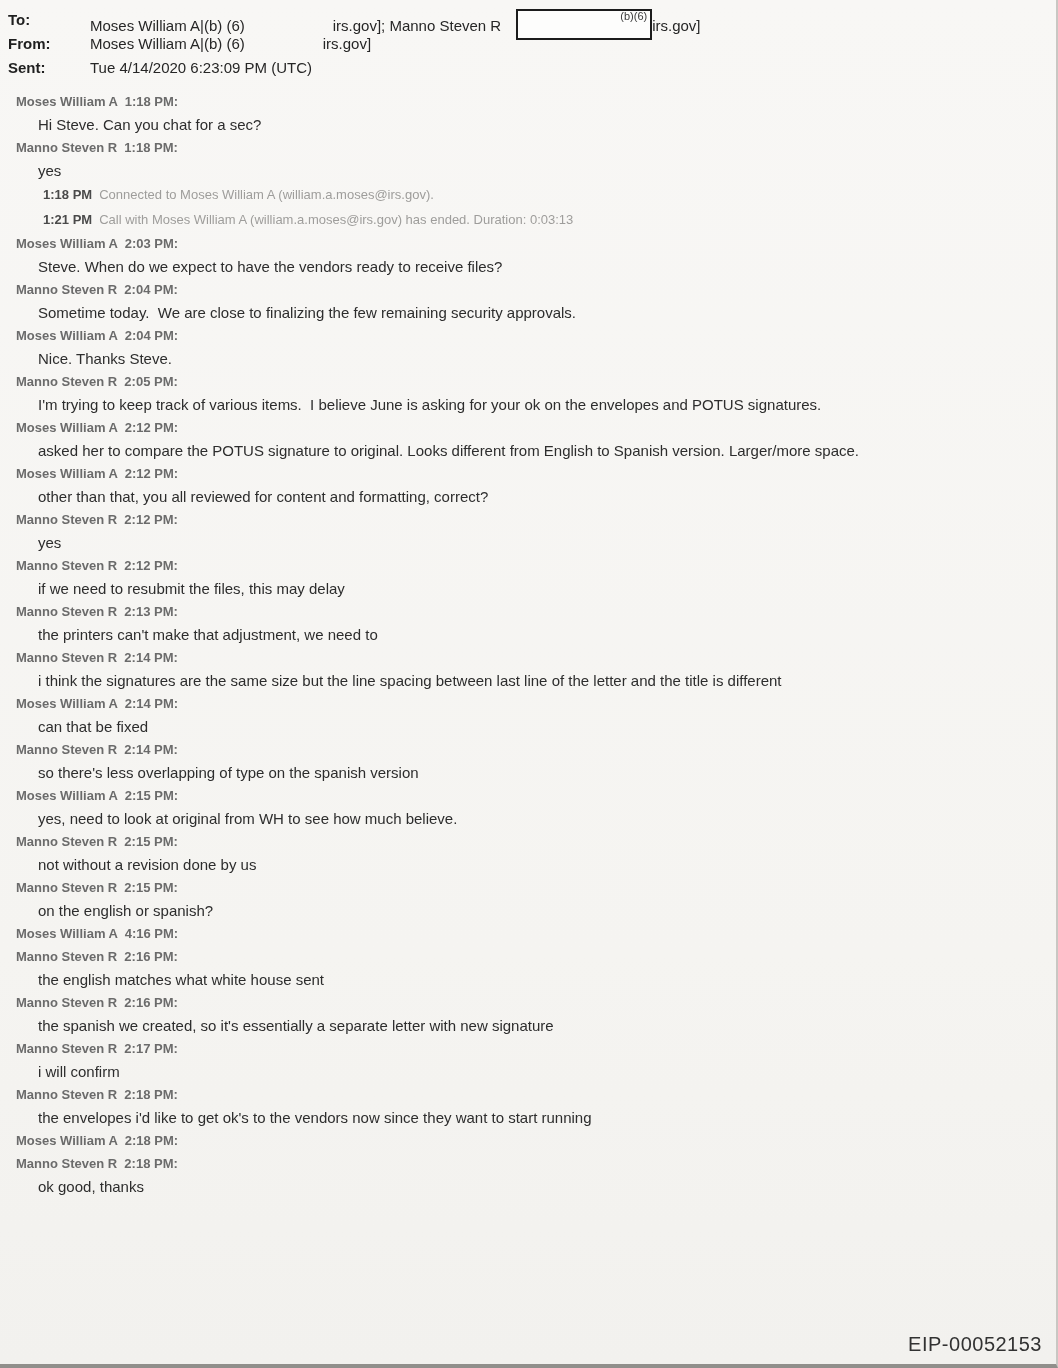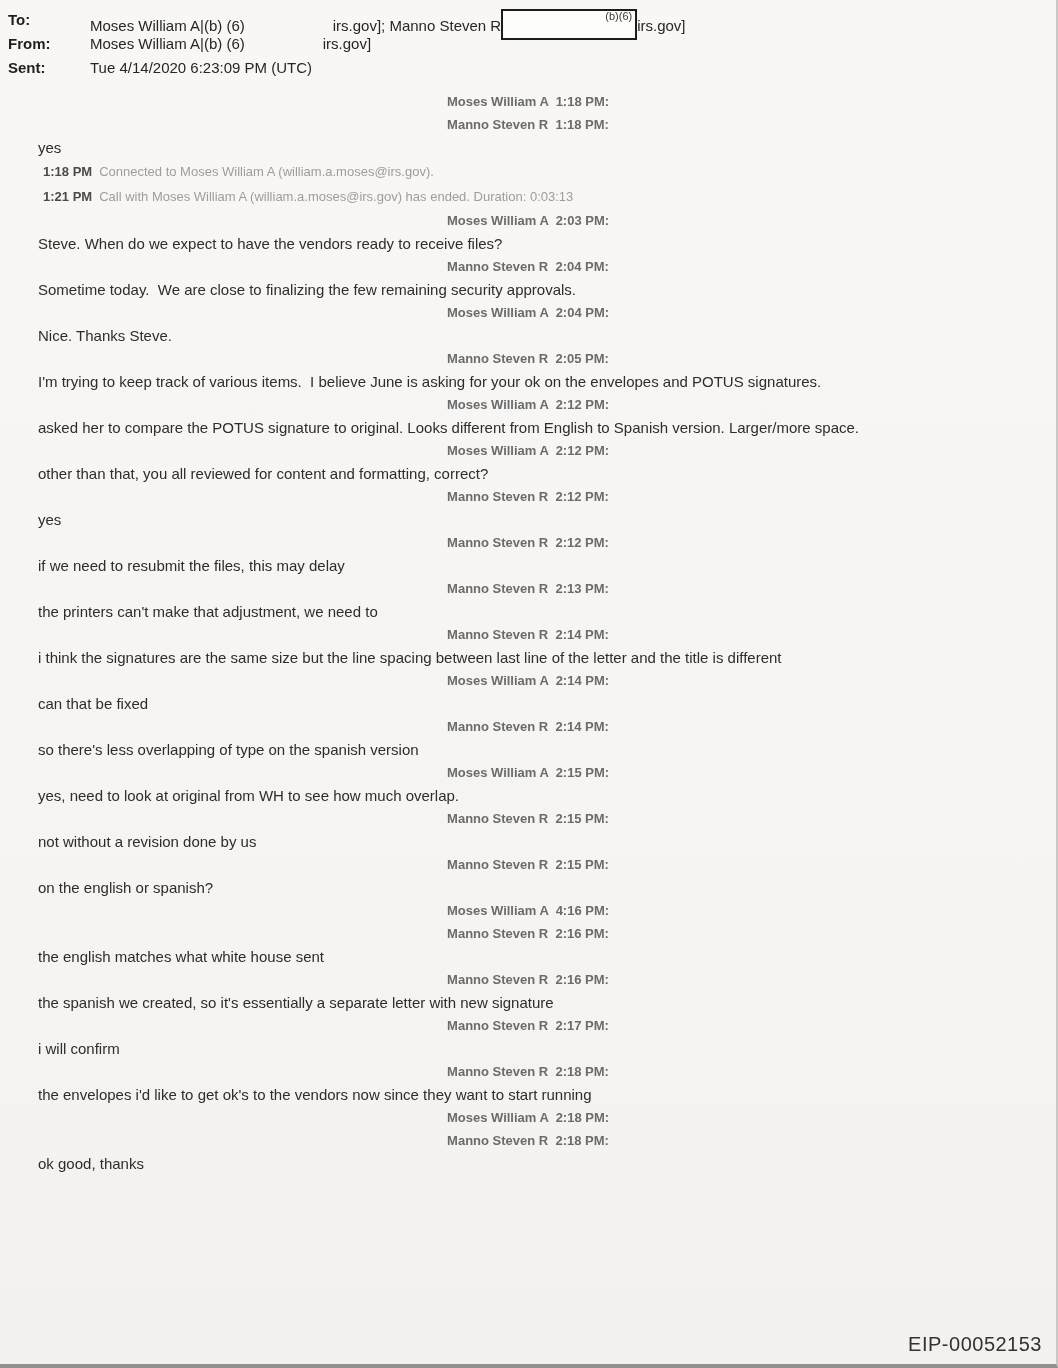--- a/index.html
+++ b/index.html
@@ -24,34 +24,33 @@
   .hval { white-space: nowrap; }
   .gap-to { display: inline-block; width: 88px; }
   .gap-from { display: inline-block; width: 78px; }
   .redaction-box {
     display: inline-block;
     width: 136px; height: 31px;
     border: 2px solid #1c1c1c;
     background: #fdfdfc;
     vertical-align: -9px;
     position: relative;
-    margin-left: 0;
+    margin-left: 15px;
   }
   .red-label {
     position: absolute; top: -1px; right: 3px;
     font-size: 11px; line-height: 13px; color: #3a3a3a;
   }
   
   .chat { padding-top: 9px; }
   .msg .mh {
     height: 23px; line-height: 23px;
-    padding-left: 0;
+    padding-left: 16px;
     font-size: 13px; font-weight: bold; color: #6b6b6b;
     white-space: pre;
-    text-align: center;
   }
   .msg .mt {
     height: 23px; line-height: 23px;
     padding-left: 38px;
     font-size: 15px; color: #2d2d2d;
     white-space: pre;
   }
   .sys {
     height: 25px; line-height: 25px;
     padding-left: 43px;
@@ -79,20 +78,21 @@
     </div>
     <div class="hrow">
       <span class="hlabel">Sent:</span>
       <span class="hval">Tue 4/14/2020 6:23:09 PM (UTC)</span>
     </div>
   </div>
 
   <main class="chat" id="chat">
       <div class="msg">
         <div class="mh">Moses William A  1:18 PM:</div>
+        <div class="mt">Hi Steve. Can you chat for a sec?</div>
       </div>
       <div class="msg">
         <div class="mh">Manno Steven R  1:18 PM:</div>
         <div class="mt">yes</div>
       </div>
       <div class="sys"><span class="stime">1:18 PM</span><span class="stext">Connected to Moses William A (william.a.moses@irs.gov).</span></div>
       <div class="sys"><span class="stime">1:21 PM</span><span class="stext">Call with Moses William A (william.a.moses@irs.gov) has ended. Duration: 0:03:13</span></div>
       <div class="msg">
         <div class="mh">Moses William A  2:03 PM:</div>
         <div class="mt">Steve. When do we expect to have the vendors ready to receive files?</div>
@@ -136,21 +136,21 @@
       <div class="msg">
         <div class="mh">Moses William A  2:14 PM:</div>
         <div class="mt">can that be fixed</div>
       </div>
       <div class="msg">
         <div class="mh">Manno Steven R  2:14 PM:</div>
         <div class="mt">so there's less overlapping of type on the spanish version</div>
       </div>
       <div class="msg">
         <div class="mh">Moses William A  2:15 PM:</div>
-        <div class="mt">yes, need to look at original from WH to see how much overlap.</div>
+        <div class="mt">yes, need to look at original from WH to see how much believe.</div>
       </div>
       <div class="msg">
         <div class="mh">Manno Steven R  2:15 PM:</div>
         <div class="mt">not without a revision done by us</div>
       </div>
       <div class="msg">
         <div class="mh">Manno Steven R  2:15 PM:</div>
         <div class="mt">on the english or spanish?</div>
       </div>
       <div class="msg">

